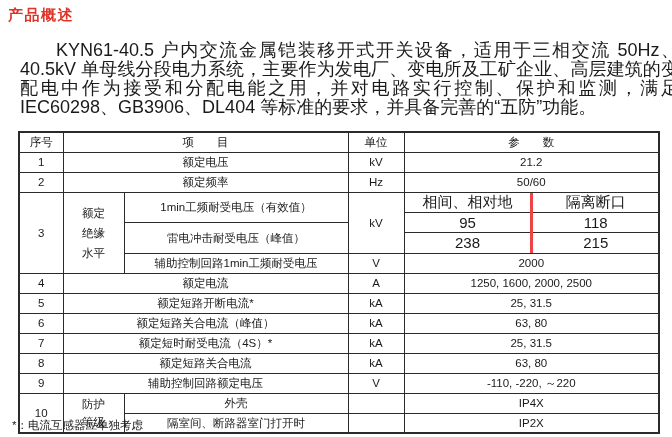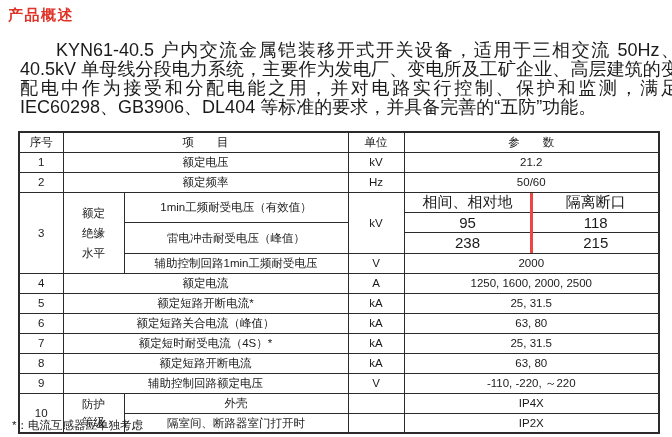--- a/index.html
+++ b/index.html
@@ -201,21 +201,21 @@
 
     <tr>
       <td>7</td>
       <td colspan="2" class="left">额定短时耐受电流（4S）*</td>
       <td>kA</td>
       <td colspan="2">25, 31.5</td>
     </tr>
 
     <tr>
       <td>8</td>
-      <td colspan="2" class="left">额定短路开断电流</td>
+      <td colspan="2" class="left">额定短路关合电流</td>
       <td>kA</td>
       <td colspan="2">63, 80</td>
     </tr>
 
     <tr>
       <td>9</td>
       <td colspan="2" class="left">辅助控制回路额定电压</td>
       <td>V</td>
       <td colspan="2">-110, -220, ～220</td>
     </tr>

